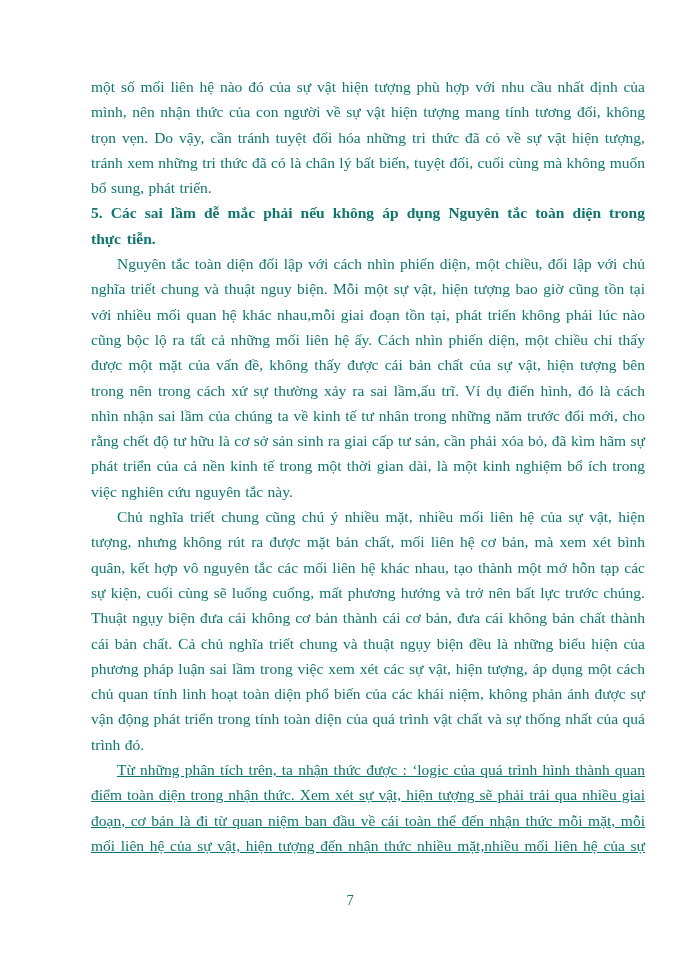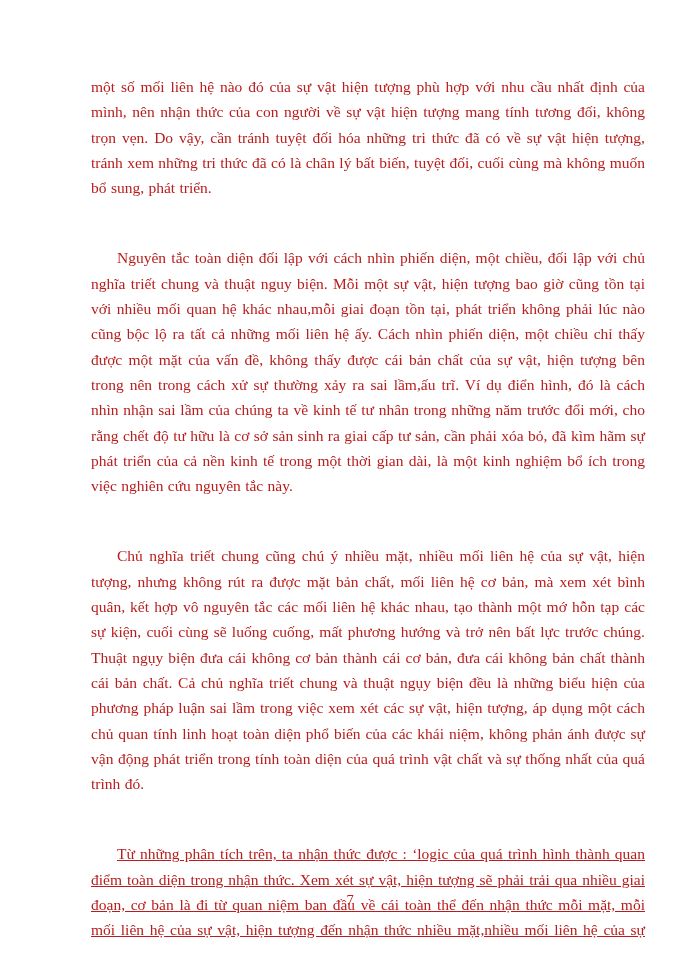--- a/index.html
+++ b/index.html
@@ -5,40 +5,39 @@
   html, body {
     margin: 0;
     padding: 0;
     background: #ffffff;
   }
   .page {
     position: relative;
     width: 700px;
     height: 960px;
     background: #ffffff;
-    color: #b91c1c;
+    color: #0f766e;
     font-family: "Liberation Serif", "DejaVu Serif", serif;
     overflow: hidden;
   }
   .content {
     position: absolute;
     top: 74px;
     left: 91px;
     width: 554px;
   }
   .para {
     margin: 0;
     font-size: 15.5px;
     line-height: 25.3px;
     text-align: justify;
     word-spacing: 0.5px;
   }
   .para.indent {
     text-indent: 26px;
-    margin-top: 45px;
   }
   .para.continues {
     text-align-last: justify;
     text-decoration: underline;
   }
   .heading {
     margin: 0;
     font-size: 15.5px;
     line-height: 25.3px;
     font-weight: bold;
@@ -54,18 +53,19 @@
     font-size: 14.5px;
     line-height: 22px;
   }
 </style>
 </head>
 <body>
 
 <div class="page">
   <div class="content">
     <p class="para">một số mối liên hệ nào đó của sự vật hiện tượng phù hợp với nhu cầu nhất định của mình, nên nhận thức của con người về sự vật hiện tượng mang tính tương đối, không trọn vẹn. Do vậy, cần tránh tuyệt đối hóa những tri thức đã có về sự vật hiện tượng, tránh xem những tri thức đã có là chân lý bất biến, tuyệt đối, cuối cùng mà không muốn bổ sung, phát triển.</p>
+    <p class="heading">5. Các sai lầm dễ mắc phải nếu không áp dụng Nguyên tắc toàn diện trong thực tiễn.</p>
     <p class="para indent">Nguyên tắc toàn diện đối lập với cách nhìn phiến diện, một chiều, đối lập với chủ nghĩa triết chung và thuật nguy biện. Mỗi một sự vật, hiện tượng bao giờ cũng tồn tại với nhiều mối quan hệ khác nhau,mỗi giai đoạn tồn tại, phát triển không phải lúc nào cũng bộc lộ ra tất cả những mối liên hệ ấy. Cách nhìn phiến diện, một chiều chỉ thấy được một mặt của vấn đề, không thấy được cái bản chất của sự vật, hiện tượng bên trong nên trong cách xử sự thường xảy ra sai lầm,ấu trĩ. Ví dụ điển hình, đó là cách nhìn nhận sai lầm của chúng ta về kinh tế tư nhân trong những năm trước đổi mới, cho rằng chết độ tư hữu là cơ sở sản sinh ra giai cấp tư sản, cần phải xóa bỏ, đã kìm hãm sự phát triển của cả nền kinh tế trong một thời gian dài, là một kinh nghiệm bổ ích trong việc nghiên cứu nguyên tắc này.</p>
     <p class="para indent">Chủ nghĩa triết chung cũng chú ý nhiều mặt, nhiều mối liên hệ của sự vật, hiện tượng, nhưng không rút ra được mặt bản chất, mối liên hệ cơ bản, mà xem xét bình quân, kết hợp vô nguyên tắc các mối liên hệ khác nhau, tạo thành một mớ hỗn tạp các sự kiện, cuối cùng sẽ luống cuống, mất phương hướng và trở nên bất lực trước chúng. Thuật ngụy biện đưa cái không cơ bản thành cái cơ bản, đưa cái không bản chất thành cái bản chất. Cả chủ nghĩa triết chung và thuật ngụy biện đều là những biểu hiện của phương pháp luận sai lầm trong việc xem xét các sự vật, hiện tượng, áp dụng một cách chủ quan tính linh hoạt toàn diện phổ biến của các khái niệm, không phản ánh được sự vận động phát triển trong tính toàn diện của quá trình vật chất và sự thống nhất của quá trình đó.</p>
     <p class="para indent continues">Từ những phân tích trên, ta nhận thức được : ‘logic của quá trình hình thành quan điểm toàn diện trong nhận thức. Xem xét sự vật, hiện tượng sẽ phải trải qua nhiều giai đoạn, cơ bản là đi từ quan niệm ban đầu về cái toàn thể đến nhận thức mỗi mặt, mỗi mối liên hệ của sự vật, hiện tượng đến nhận thức nhiều mặt,nhiều mối liên hệ của sự</p>
   </div>
   <div class="page-number">7</div>
 </div>
 
 </body></html>

